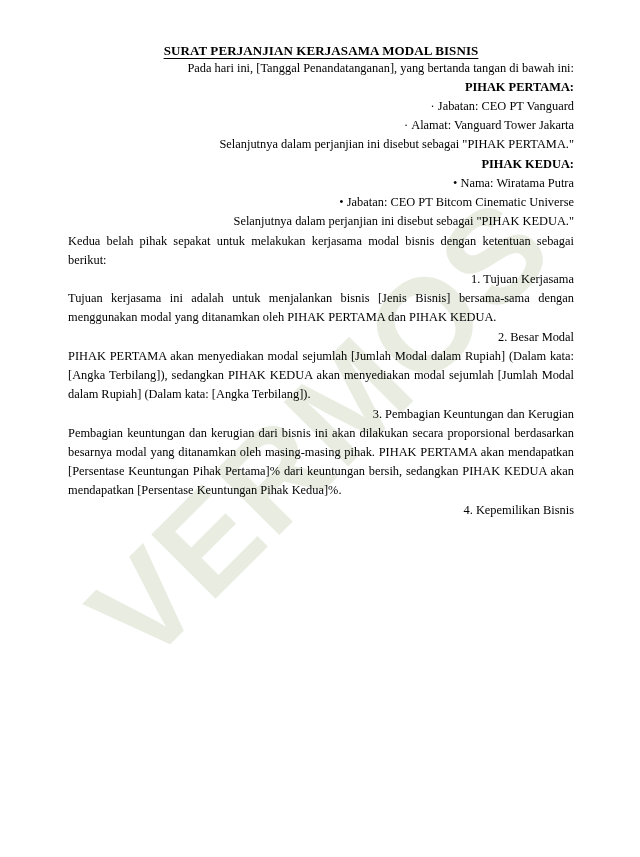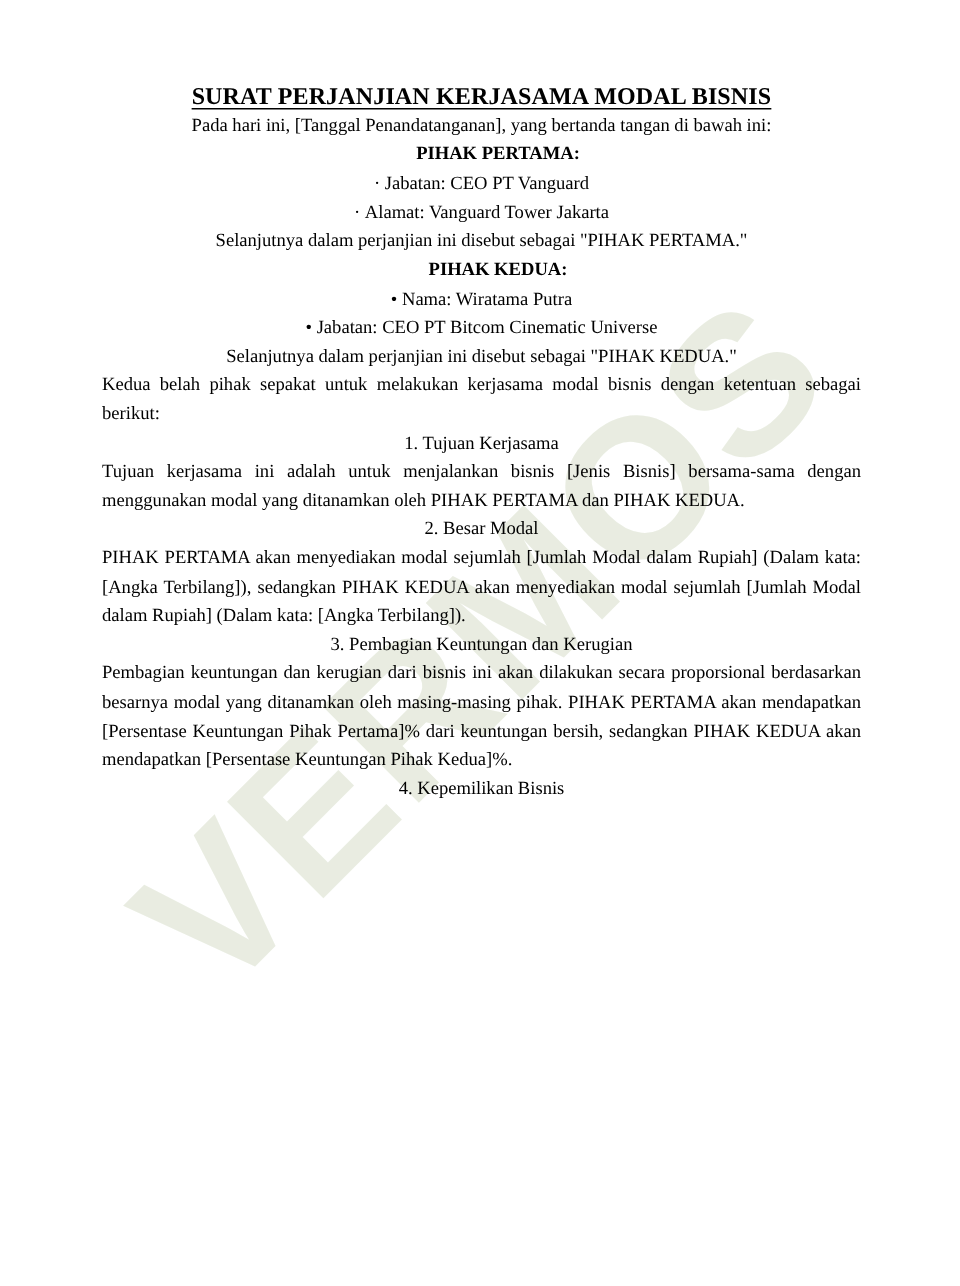--- a/index.html
+++ b/index.html
@@ -47,38 +47,38 @@
   .content {
     position: relative;
     z-index: 1;
     padding: 0 66px 0 68px;
     box-sizing: border-box;
     width: 640px;
   }
   .doc-title {
     text-align: center;
     font-weight: 700;
-    font-size: 16px;
+    font-size: 13px;
     letter-spacing: 0.1px;
     text-decoration: underline;
     text-underline-offset: 2.5px;
     margin: 0;
-    padding-top: 55px;
+    padding-top: 43px;
     line-height: 1.2;
   }
   p.para {
     margin: 0;
     padding: 0;
     font-size: 12.4px;
     line-height: 1.55;
     text-align: justify;
     text-justify: inter-word;
   }
   p.para.left {
-    text-align: center;
+    text-align: right;
   }
   p.bold {
     font-weight: 700;
     margin-left: 22px;
   }
   .sp-24 { margin-top: 24px; }
   .sp-25 { margin-top: 25px; }
   .sp-26 { margin-top: 26px; }
   .sp-27 { margin-top: 27px; }
   .bullet-big::before {

